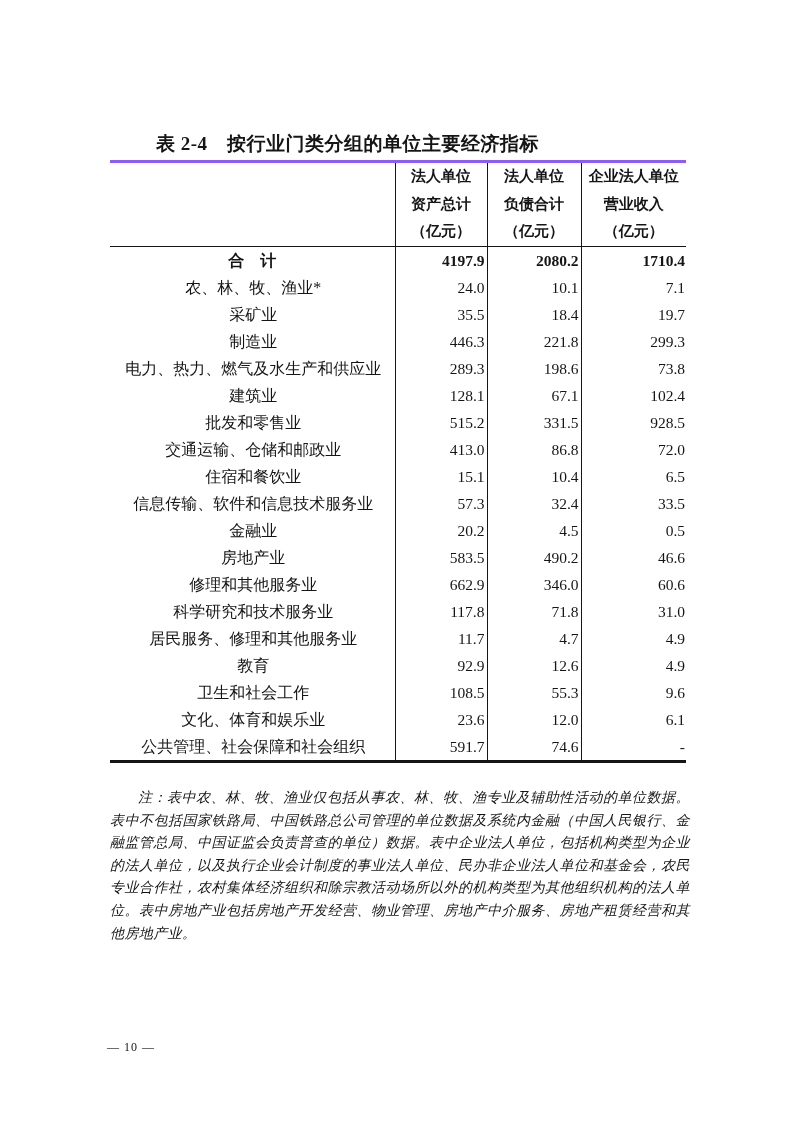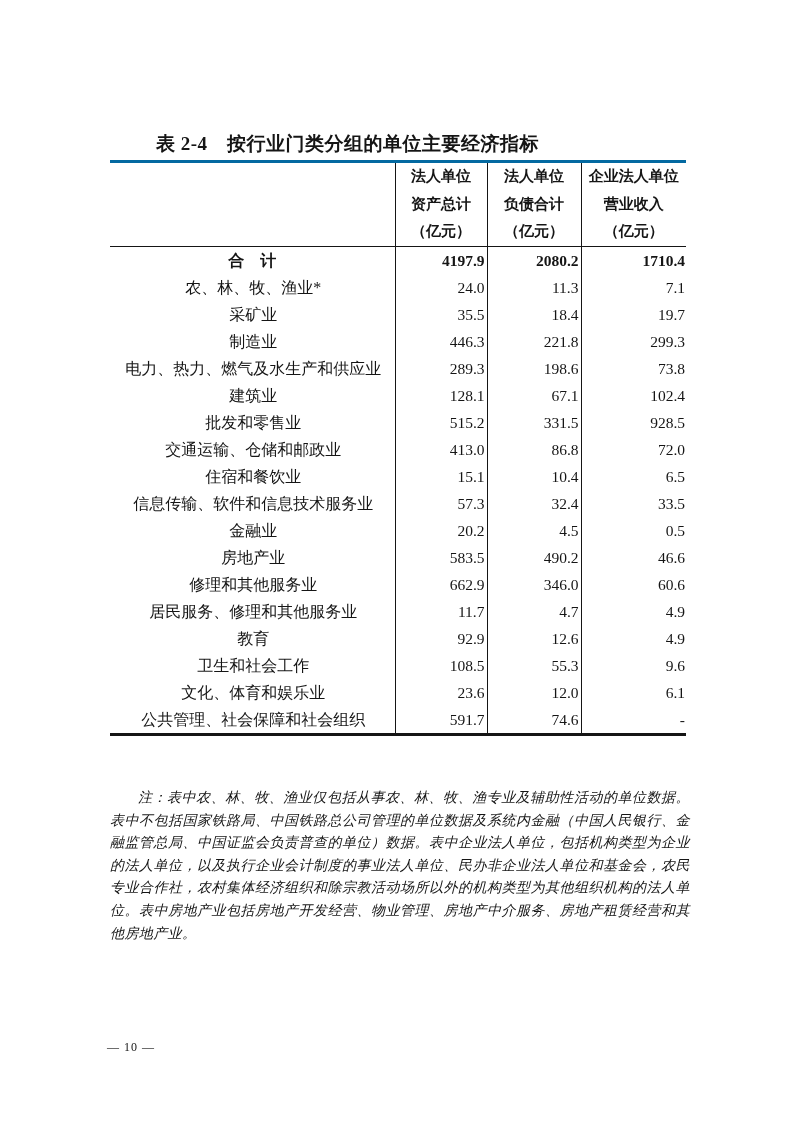--- a/index.html
+++ b/index.html
@@ -20,21 +20,21 @@
     letter-spacing: 0.5px;
   }
   .table-wrap {
     position: absolute;
     top: 160px; left: 110px; width: 576px;
   }
   table.stat-table {
     width: 576px;
     border-collapse: collapse;
     table-layout: fixed;
-    border-top: 3px solid #0369a1;
+    border-top: 3px solid #8b5cf6;
     border-bottom: 3px solid #151515;
   }
   col.c-label { width: 285px; }
   col.c-assets { width: 92px; }
   col.c-liab   { width: 94px; }
   col.c-rev    { width: 105px; }
 
   thead th {
     height: 83px;
     vertical-align: middle;
@@ -117,21 +117,21 @@
     <tbody>
         <tr class="total">
     <td class="label-cell">合　计</td>
     <td class="num vline">4197.9</td>
     <td class="num vline">2080.2</td>
     <td class="num vline last">1710.4</td>
   </tr>
         <tr>
     <td class="label-cell">农、林、牧、渔业*</td>
     <td class="num vline">24.0</td>
-    <td class="num vline">11.3</td>
+    <td class="num vline">10.1</td>
     <td class="num vline last">7.1</td>
   </tr>
         <tr>
     <td class="label-cell">采矿业</td>
     <td class="num vline">35.5</td>
     <td class="num vline">18.4</td>
     <td class="num vline last">19.7</td>
   </tr>
         <tr>
     <td class="label-cell">制造业</td>
@@ -187,20 +187,26 @@
     <td class="num vline">490.2</td>
     <td class="num vline last">46.6</td>
   </tr>
         <tr>
     <td class="label-cell">修理和其他服务业</td>
     <td class="num vline">662.9</td>
     <td class="num vline">346.0</td>
     <td class="num vline last">60.6</td>
   </tr>
         <tr>
+    <td class="label-cell">科学研究和技术服务业</td>
+    <td class="num vline">117.8</td>
+    <td class="num vline">71.8</td>
+    <td class="num vline last">31.0</td>
+  </tr>
+        <tr>
     <td class="label-cell">居民服务、修理和其他服务业</td>
     <td class="num vline">11.7</td>
     <td class="num vline">4.7</td>
     <td class="num vline last">4.9</td>
   </tr>
         <tr>
     <td class="label-cell">教育</td>
     <td class="num vline">92.9</td>
     <td class="num vline">12.6</td>
     <td class="num vline last">4.9</td>

